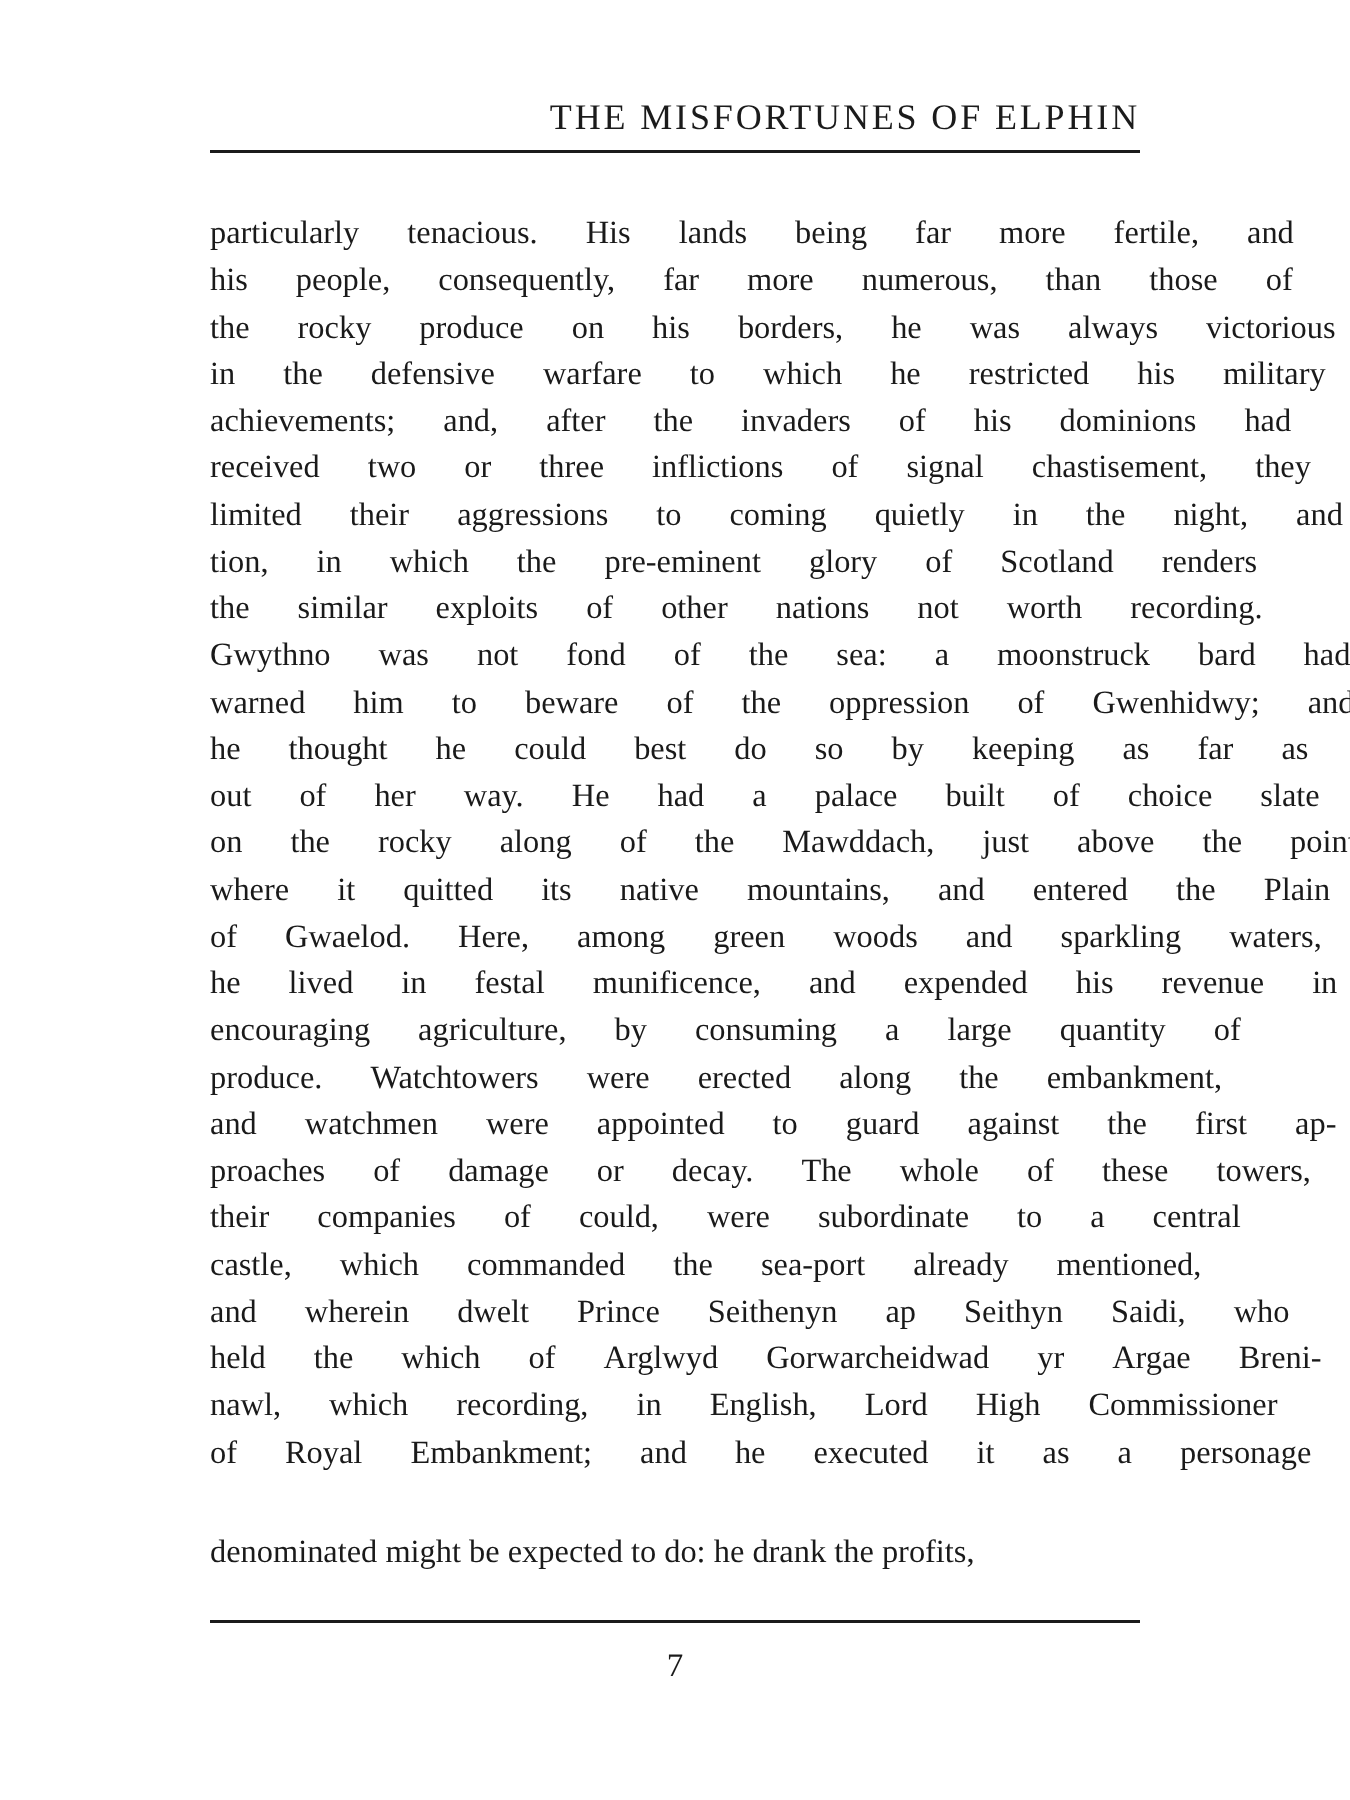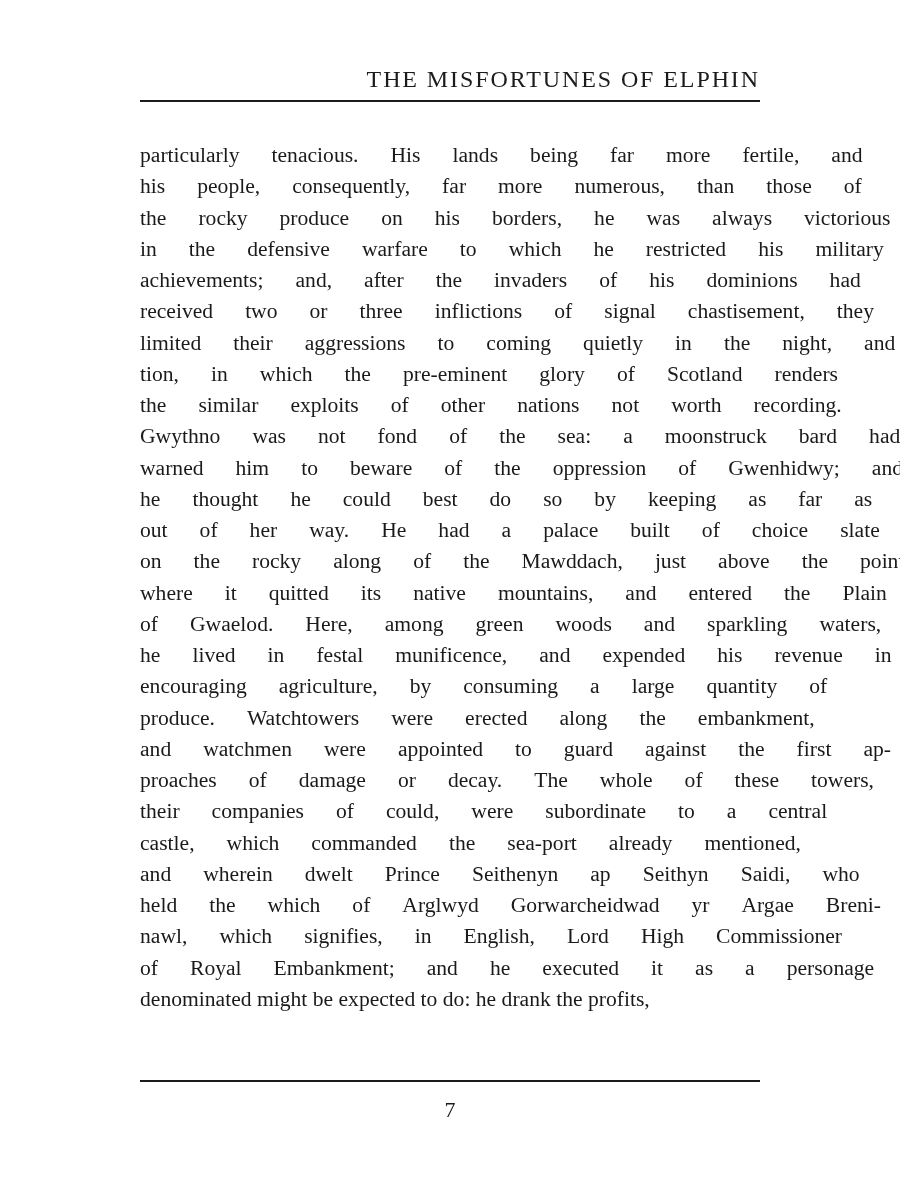--- a/index.html
+++ b/index.html
@@ -71,20 +71,21 @@
     display: flex;
     justify-content: space-between;
     height: 31.25px;
     white-space: pre;
     gap: 32px;
   }
   .line-last {
     display: block;
     height: 31.25px;
     white-space: pre;
+    margin-top: 35px;
   }
 
   
   .rule-bottom {
     position: absolute;
     left: 140px;
     top: 1080px;
     width: 620px;
     height: 2px;
     background: #1b1b1b;
@@ -129,21 +130,21 @@
         <span class="line-justified"><span>of</span><span>Gwaelod.</span><span>Here,</span><span>among</span><span>green</span><span>woods</span><span>and</span><span>sparkling</span><span>waters,</span></span>
         <span class="line-justified"><span>he</span><span>lived</span><span>in</span><span>festal</span><span>munificence,</span><span>and</span><span>expended</span><span>his</span><span>revenue</span><span>in</span></span>
         <span class="line-justified"><span>encouraging</span><span>agriculture,</span><span>by</span><span>consuming</span><span>a</span><span>large</span><span>quantity</span><span>of</span></span>
         <span class="line-justified"><span>produce.</span><span>Watchtowers</span><span>were</span><span>erected</span><span>along</span><span>the</span><span>embankment,</span></span>
         <span class="line-justified"><span>and</span><span>watchmen</span><span>were</span><span>appointed</span><span>to</span><span>guard</span><span>against</span><span>the</span><span>first</span><span>ap-</span></span>
         <span class="line-justified"><span>proaches</span><span>of</span><span>damage</span><span>or</span><span>decay.</span><span>The</span><span>whole</span><span>of</span><span>these</span><span>towers,</span><span>and</span></span>
         <span class="line-justified"><span>their</span><span>companies</span><span>of</span><span>could,</span><span>were</span><span>subordinate</span><span>to</span><span>a</span><span>central</span></span>
         <span class="line-justified"><span>castle,</span><span>which</span><span>commanded</span><span>the</span><span>sea-port</span><span>already</span><span>mentioned,</span></span>
         <span class="line-justified"><span>and</span><span>wherein</span><span>dwelt</span><span>Prince</span><span>Seithenyn</span><span>ap</span><span>Seithyn</span><span>Saidi,</span><span>who</span></span>
         <span class="line-justified"><span>held</span><span>the</span><span>which</span><span>of</span><span>Arglwyd</span><span>Gorwarcheidwad</span><span>yr</span><span>Argae</span><span>Breni-</span></span>
-        <span class="line-justified"><span>nawl,</span><span>which</span><span>signifies,</span><span>in</span><span>English,</span><span>Lord</span><span>High</span><span>Commissioner</span></span>
+        <span class="line-justified"><span>nawl,</span><span>which</span><span>recording,</span><span>in</span><span>English,</span><span>Lord</span><span>High</span><span>Commissioner</span></span>
         <span class="line-justified"><span>of</span><span>Royal</span><span>Embankment;</span><span>and</span><span>he</span><span>executed</span><span>it</span><span>as</span><span>a</span><span>personage</span><span>so</span></span>
         <span class="line-last">denominated might be expected to do: he drank the profits,</span>
       </p>
   </div>
 
   <div class="rule-bottom"></div>
 
   <div class="folio">7</div>
 
 </div>

